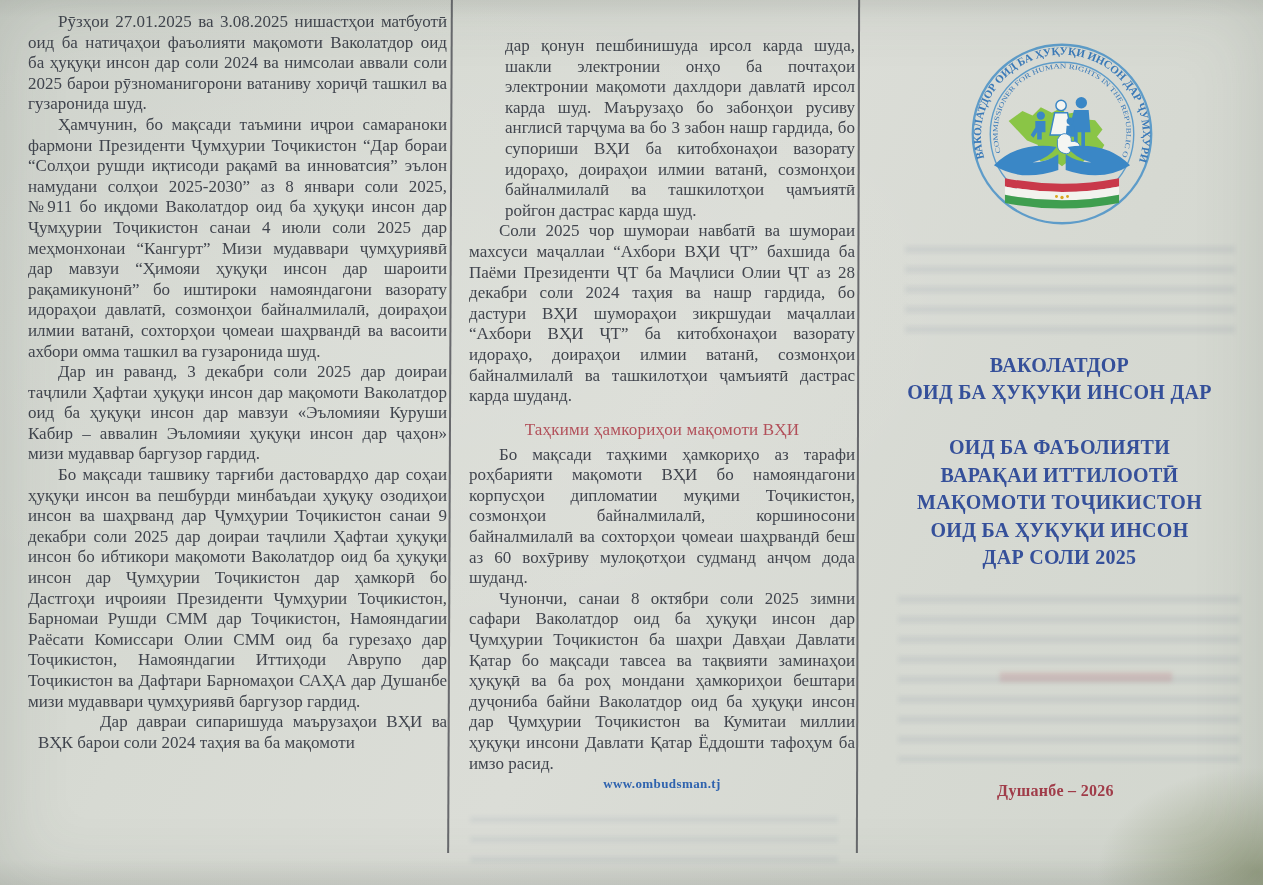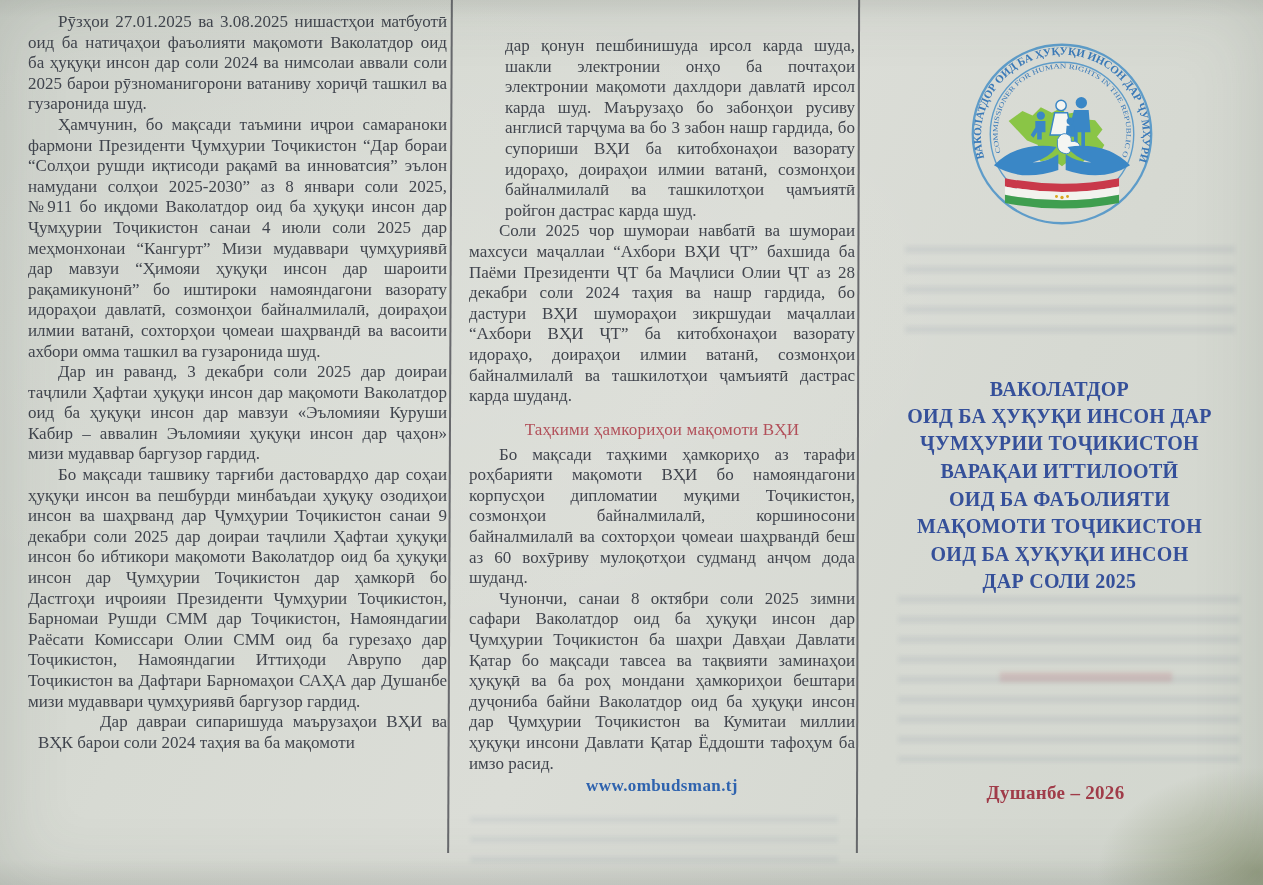--- a/index.html
+++ b/index.html
@@ -27,37 +27,36 @@
     text-rendering:optimizeLegibility;
   }
   p.no-indent{text-indent:0;margin-left:36px;}
   p.last-para{text-indent:62px;padding-left:10px;}
   .section-heading{
     margin:13px 0 5px;text-align:center;
     font-size:17px;font-weight:normal;color:#b2505a;letter-spacing:0.2px;
   }
   .website{
     position:absolute;top:740px;left:0;width:100%;text-align:center;
-    color:#2f63ae;font-weight:bold;font-size:17px;letter-spacing:0.4px;
+    color:#2f63ae;font-weight:bold;font-size:13px;letter-spacing:0.4px;
   }
   .divider{position:absolute;top:0;width:2px;height:853px;background:#54555a;opacity:0.85;}
   .divider-1{left:449px;transform:rotate(0.25deg);}
   .divider-2{left:857px;transform:rotate(0.15deg);}
   .emblem{position:absolute;left:90px;top:42px;width:184px;height:184px;}
   .cover-title,.cover-subtitle{
     position:absolute;left:0;width:100%;text-align:center;
     color:#35509a;font-weight:bold;font-size:20px;line-height:27px;letter-spacing:0.3px;
     transform:translateX(-12px);
-    margin-top:24px;
   }
   .cover-title{top:352px;}
   .cover-subtitle{top:434px;line-height:27.5px;}
   .imprint{
     position:absolute;top:782px;left:0;width:100%;text-align:center;
-    color:#a03c49;font-weight:bold;font-size:19px;letter-spacing:0.3px;
+    color:#a03c49;font-weight:bold;font-size:16px;letter-spacing:0.3px;
     transform:translateX(-16px);
   }
   
   .ghost{position:absolute;pointer-events:none;filter:blur(2px);}
   .ghost-lines{
     background:repeating-linear-gradient(180deg,
       rgba(106,122,150,0.11) 0px, rgba(106,122,150,0.11) 7px,
       rgba(0,0,0,0) 7px, rgba(0,0,0,0) 20px);
   }
   .ghost-a{left:905px;top:246px;width:330px;height:92px;}
@@ -137,26 +136,25 @@
               <circle cx="100" cy="169" r="1.8"></circle>
               <circle cx="106" cy="168" r="1.6"></circle>
           </g>
         </g>
       </svg>
     </div>
 
     <div class="cover-title">
       <div>ВАКОЛАТДОР</div>
       <div>ОИД БА ҲУҚУҚИ ИНСОН ДАР</div>
-      <div>ҶУМҲУРИИ ТОҶИКИСТОН</div>
     </div>
 
     <div class="cover-subtitle">
+      <div>ОИД  БА  ФАЪОЛИЯТИ</div>
       <div>ВАРАҚАИ ИТТИЛООТӢ</div>
-      <div>ОИД  БА  ФАЪОЛИЯТИ</div>
       <div>МАҚОМОТИ ТОҶИКИСТОН</div>
       <div>ОИД БА ҲУҚУҚИ ИНСОН</div>
       <div>ДАР СОЛИ 2025</div>
     </div>
 
     <div class="imprint">Душанбе – 2026</div>
   </div>
 
   <div class="ghost ghost-lines ghost-a"></div>
   <div class="ghost ghost-lines ghost-b"></div>

